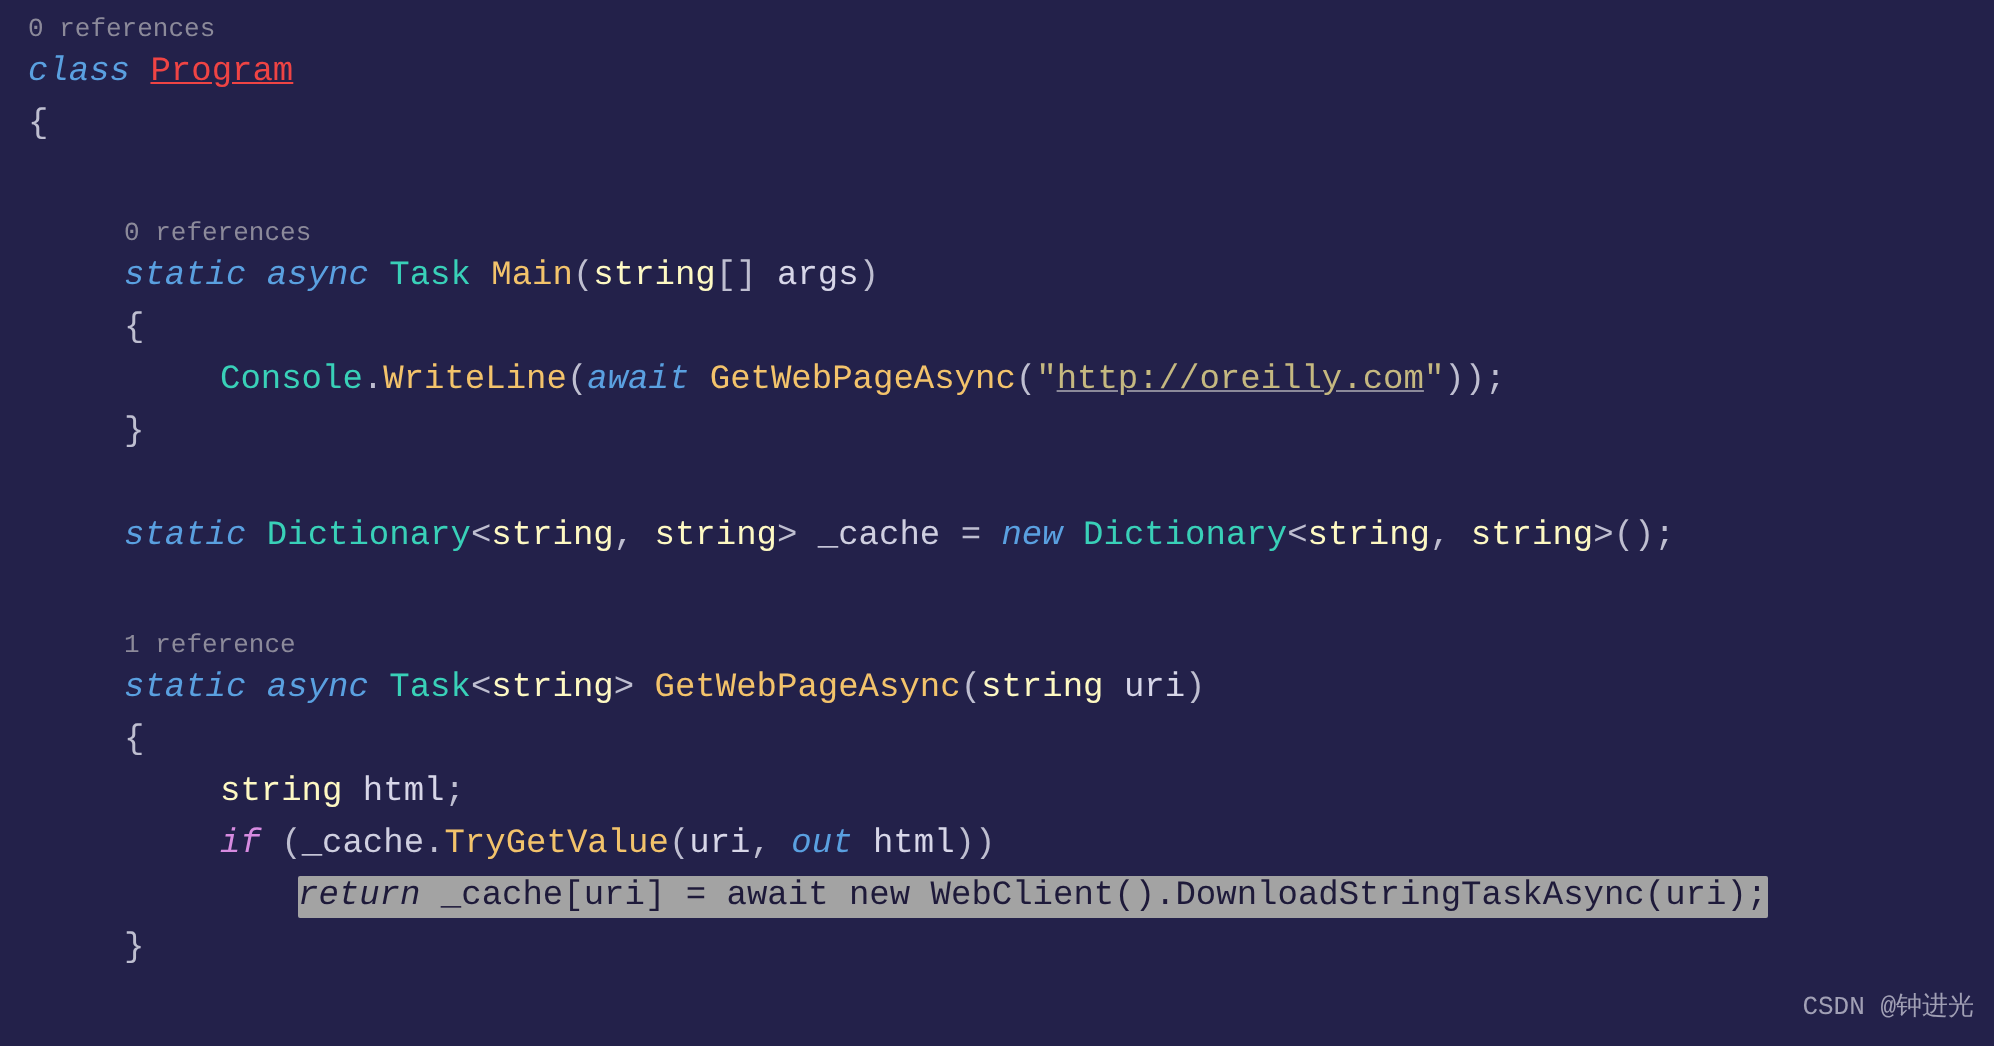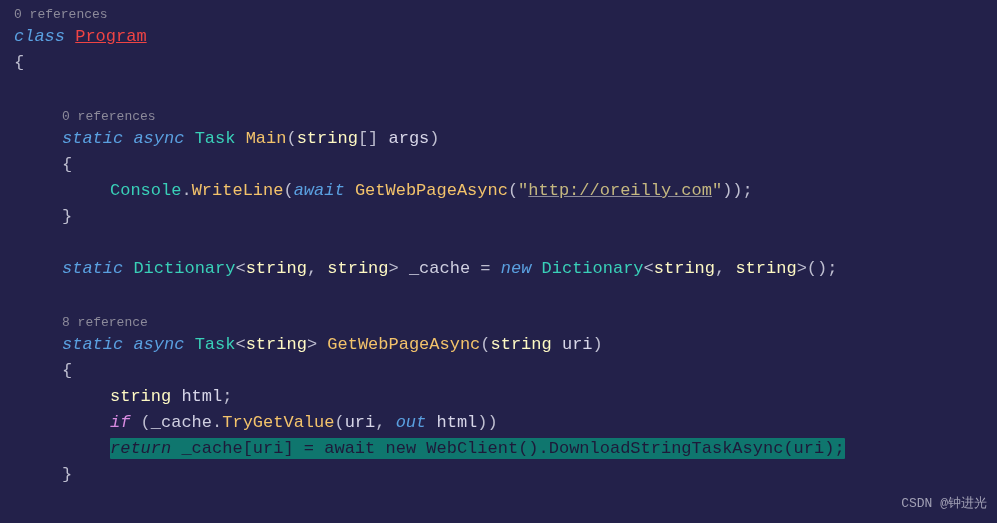--- a/index.html
+++ b/index.html
@@ -24,21 +24,21 @@
   .kwr  { color: #d78be0; font-style: italic; }
   .type { color: #ef4444; text-decoration: underline; }
   .cls  { color: #39d0b8; text-align: center; }
   .meth { color: #f3c36b; }
   .var  { color: #d7d6e8; }
   .fld  { color: #cfcfe0; }
   .punc { color: #bebed0; }
   .str  { color: #c5b880; }
   .url  { color: #c5b880; text-decoration: underline; text-decoration-color: #8c8a9a; margin-top: 18px; }
   .kws  { color: #fef9c3; }
-  .hl-wrap { background: #0f766e; color: #1e1a3a; border-radius: 1px; padding: 1px 0; }
+  .hl-wrap { background: #a3a3a3; color: #1e1a3a; border-radius: 1px; padding: 1px 0; margin-left: 39px; }
   .hl-wrap .kwr, .hl-wrap .kw, .hl-wrap .kws, .hl-wrap .cls,
   .hl-wrap .meth, .hl-wrap .fld, .hl-wrap .punc, .hl-wrap .var { color: #1e1a3a; font-style: normal; }
   .hl-wrap .kwr { font-style: italic; }
   .watermark {
     position: absolute; right: 10px; bottom: 6px;
     font-family: Liberation Mono, monospace; font-size: 13px;
     color: #b8b7c8; opacity: 0.85;
   }
   .blank { height: 26px; }
 </style>
@@ -65,21 +65,21 @@
 
   <div class="line indent1"><span class="punc">}</span></div>
 
   <div class="blank"></div>
 
 
   <div class="line indent1"><span class="kw">static</span> <span class="cls">Dictionary</span><span class="punc">&lt;</span><span class="kws">string</span><span class="punc">, </span><span class="kws">string</span><span class="punc">&gt;</span> <span class="fld">_cache</span><span class="punc"> = </span><span class="kw">new</span> <span class="cls">Dictionary</span><span class="punc">&lt;</span><span class="kws">string</span><span class="punc">, </span><span class="kws">string</span><span class="punc">&gt;</span><span class="punc">()</span><span class="punc">;</span></div>
 
   <div class="blank"></div>
 
-  <div class="line codelens indent1">8 reference</div>
+  <div class="line codelens indent1">1 reference</div>
 
   <div class="line indent1"><span class="kw">static</span> <span class="kw">async</span> <span class="cls">Task</span><span class="punc">&lt;</span><span class="kws">string</span><span class="punc">&gt;</span> <span class="meth">GetWebPageAsync</span><span class="punc">(</span><span class="kws">string</span> <span class="var">uri</span><span class="punc">)</span></div>
 
   <div class="line indent1"><span class="punc">{</span></div>
 
   <div class="line indent2"><span class="kws">string</span> <span class="var">html</span><span class="punc">;</span></div>
 
   <div class="line indent2"><span class="kwr">if</span> <span class="punc">(</span><span class="fld">_cache</span><span class="punc">.</span><span class="meth">TryGetValue</span><span class="punc">(</span><span class="var">uri</span><span class="punc">, </span><span class="kw">out</span> <span class="var">html</span><span class="punc">)</span><span class="punc">)</span></div>
 
 

